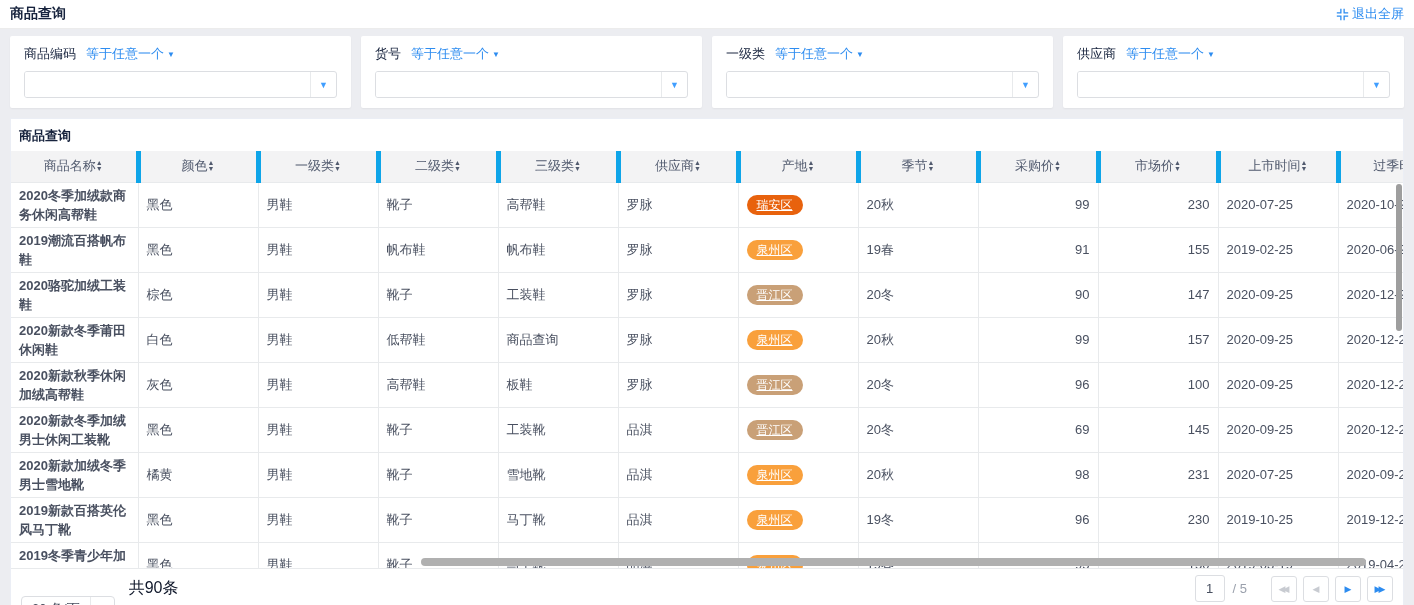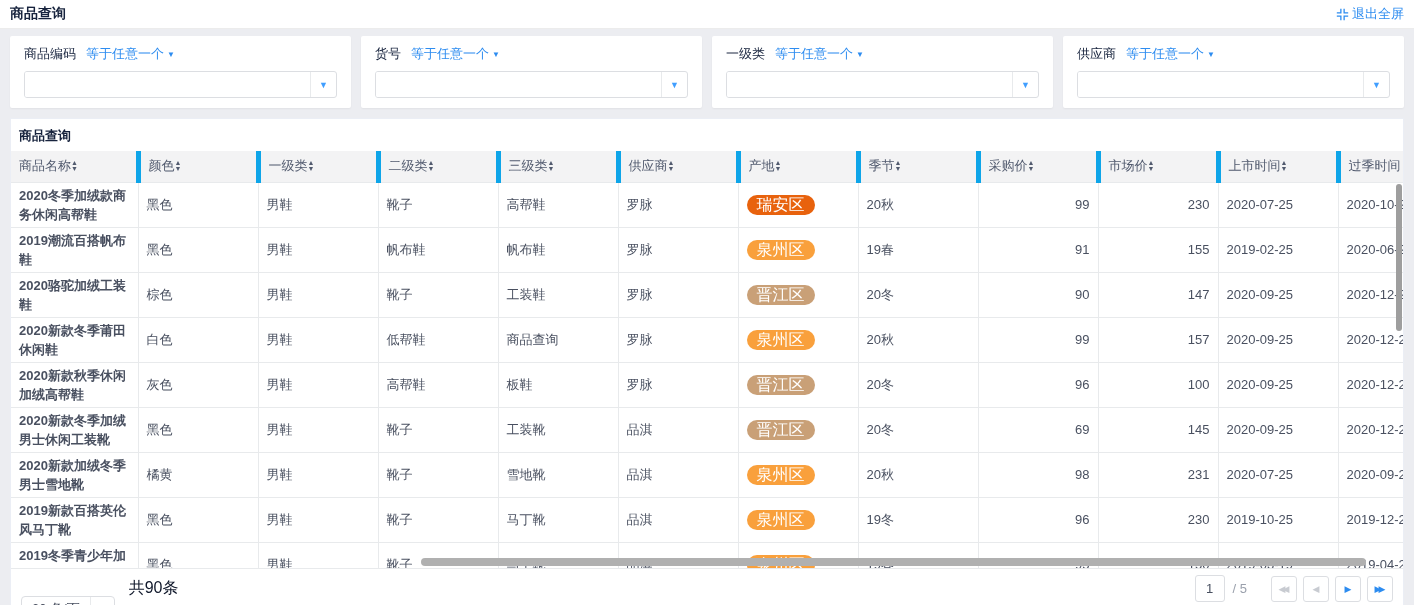--- a/index.html
+++ b/index.html
@@ -28,27 +28,27 @@
 
   
   .table-card { margin:3px 10px 0; background:#fff; border:1px solid #ebeef5; }
   .table-title { font-size:13px; font-weight:bold; color:#17233d; padding:8px 8px 6px; }
   .tbl-wrap { position:relative; overflow:hidden; height:417px; }
   table { border-collapse:collapse; table-layout:fixed; width:1447px; font-size:13px; }
   col.c-name { width:127px; } col.c-std { width:120px; }
   th { background:#f3f3f4; height:31px; font-weight:normal; color:#515a6e; text-align:left;
     padding:0 8px; border-left:5px solid #0ea5e9; border-bottom:1px solid #e8eaec; }
   th:first-child { border-left:none; }
-  th .th-inner { display:flex; align-items:center; justify-content:flex-start; }
+  th .th-inner { display:flex; align-items:center; justify-content:center; }
   .sorter { display:flex; flex-direction:column; line-height:6px; font-size:7px; color:#515a6e; cursor:pointer; }
   td { height:45px; padding:3px 8px; color:#495060; border-left:1px solid #e8eaec;
     border-bottom:1px solid #e8eaec; vertical-align:middle; line-height:19px; background:#fff; }
   td:first-child { border-left:none;font-weight:bold; }
   td.num { text-align:right; }
-  .badge { display:inline-block; padding:2px 10px; border-radius:11px; color:#fff; font-size:16px; line-height:16px; }
+  .badge { display:inline-block; padding:2px 10px; border-radius:11px; color:#fff; font-size:12px; line-height:16px;text-decoration:underline; }
 
   
   .h-thumb { position:absolute; left:410px; bottom:2px; width:945px; height:8px;
     background:#b0b0b0; border-radius:4px; }
   .v-thumb { position:absolute; right:1px; top:33px; width:6px; height:147px;
     background:#9e9e9e; border-radius:3px; }
 
   
   .pager { border-top:1px solid #e8eaec; height:40px; display:flex; align-items:center;
     justify-content:space-between; padding:0 10px; background:#fff; }

